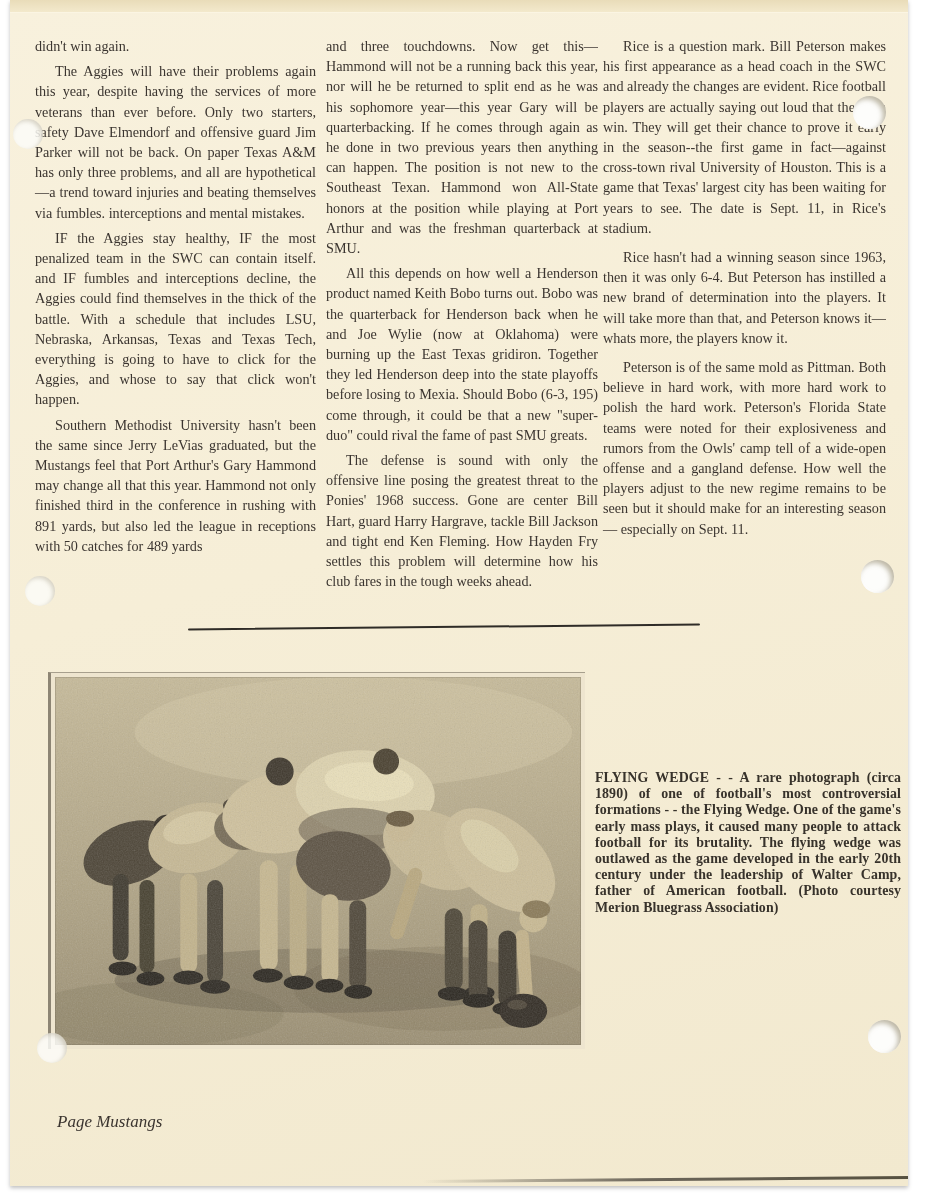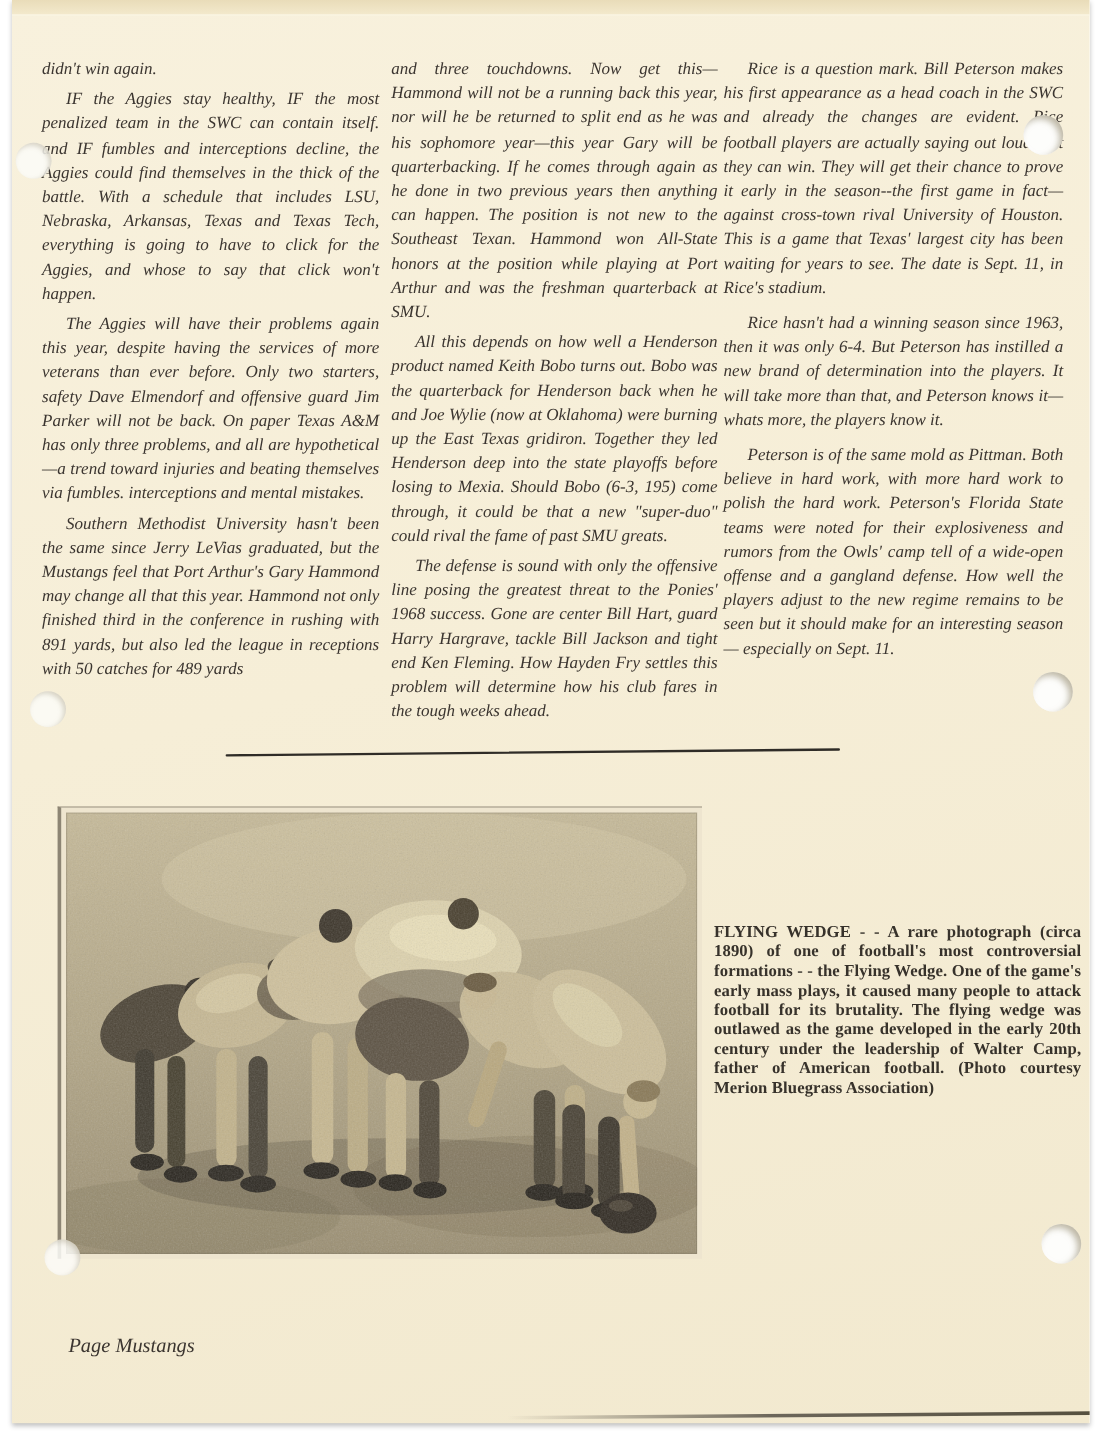--- a/index.html
+++ b/index.html
@@ -19,22 +19,22 @@
     content:'';position:absolute;left:0;top:0;right:0;height:12px;
     background:linear-gradient(to bottom,#e9dcb9,#f3e9cc);
     border-bottom:1px solid #fbf5e3;
   }
   .paper::after{
     content:'';position:absolute;bottom:5px;left:46%;right:-4px;height:3px;
     background:linear-gradient(to right,rgba(108,102,90,0),#6c665a 45%,#55503f);
     transform:rotate(-0.45deg);
   }
   .col{
-    position:absolute;top:48px;color:#3b3530;
-    font-size:14.2px;line-height:20.2px;text-align:justify;font-style:italic;
+    position:absolute;top:36px;color:#3b3530;
+    font-size:14.2px;line-height:20.2px;text-align:justify;
   }
   .col p{margin:0 0 5px;text-indent:20px;}
   .col p.noindent{text-indent:0;}
   .heading{
     font-size:15px;font-weight:bold;text-align:center;
     margin:9px 0 16px;letter-spacing:0.3px;color:#35302a;
   }
   #col-left{left:25px;width:281px;}
   #col-mid{left:316px;width:272px;}
   #col-right{left:593px;width:283px;}
@@ -69,22 +69,22 @@
     box-shadow:inset -2px 2px 4px rgba(148,138,110,0.35);
   }
 </style>
 </head>
 <body>
 
 <div class="paper">
 
   <div class="col" id="col-left">
     <p class="noindent">didn't win again.</p>
+    <p>The Aggies will have their problems again this year, despite having the services of more veterans than ever before. Only two starters, safety Dave Elmendorf and offensive guard Jim Parker will not be back. On paper Texas A&amp;M has only three problems, and all are hypothetical—a trend toward injuries and beating themselves via fumbles. interceptions and mental mistakes.</p>
     <p>IF the Aggies stay healthy, IF the most penalized team in the SWC can contain itself. and IF fumbles and interceptions decline, the Aggies could find themselves in the thick of the battle. With a schedule that includes LSU, Nebraska, Arkansas, Texas and Texas Tech, everything is going to have to click for the Aggies, and whose to say that click won't happen.</p>
-    <p>The Aggies will have their problems again this year, despite having the services of more veterans than ever before. Only two starters, safety Dave Elmendorf and offensive guard Jim Parker will not be back. On paper Texas A&amp;M has only three problems, and all are hypothetical—a trend toward injuries and beating themselves via fumbles. interceptions and mental mistakes.</p>
     <p>Southern Methodist University hasn't been the same since Jerry LeVias graduated, but the Mustangs feel that Port Arthur's Gary Hammond may change all that this year. Hammond not only finished third in the conference in rushing with 891 yards, but also led the league in receptions with 50 catches for 489 yards</p>
   </div>
 
   <div class="col" id="col-mid">
     <p class="noindent">and three touchdowns. Now get this—Hammond will not be a running back this year, nor will he be returned to split end as he was his sophomore year—this year Gary will be quarterbacking. If he comes through again as he done in two previous years then anything can happen. The position is not new to the Southeast Texan. Hammond won All-State honors at the position while playing at Port Arthur and was the freshman quarterback at SMU.</p>
     <p>All this depends on how well a Henderson product named Keith Bobo turns out. Bobo was the quarterback for Henderson back when he and Joe Wylie (now at Oklahoma) were burning up the East Texas gridiron. Together they led Henderson deep into the state playoffs before losing to Mexia. Should Bobo (6-3, 195) come through, it could be that a new "super-duo" could rival the fame of past SMU greats.</p>
     <p>The defense is sound with only the offensive line posing the greatest threat to the Ponies' 1968 success. Gone are center Bill Hart, guard Harry Hargrave, tackle Bill Jackson and tight end Ken Fleming. How Hayden Fry settles this problem will determine how his club fares in the tough weeks ahead.</p>
   </div>
 
   <div class="col" id="col-right">

